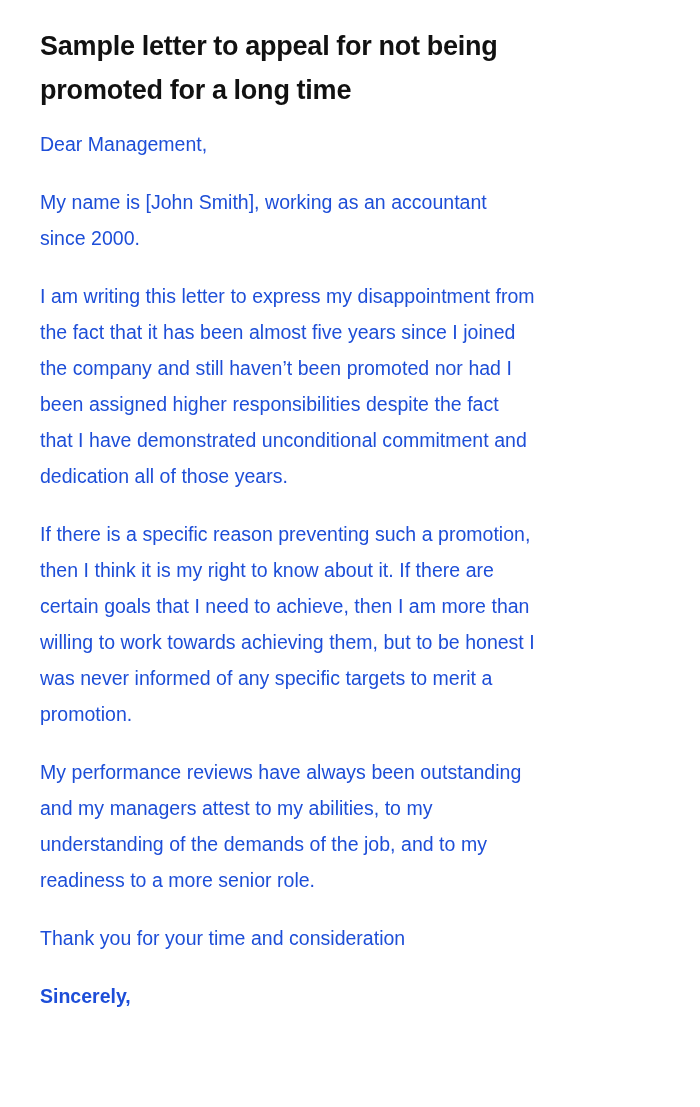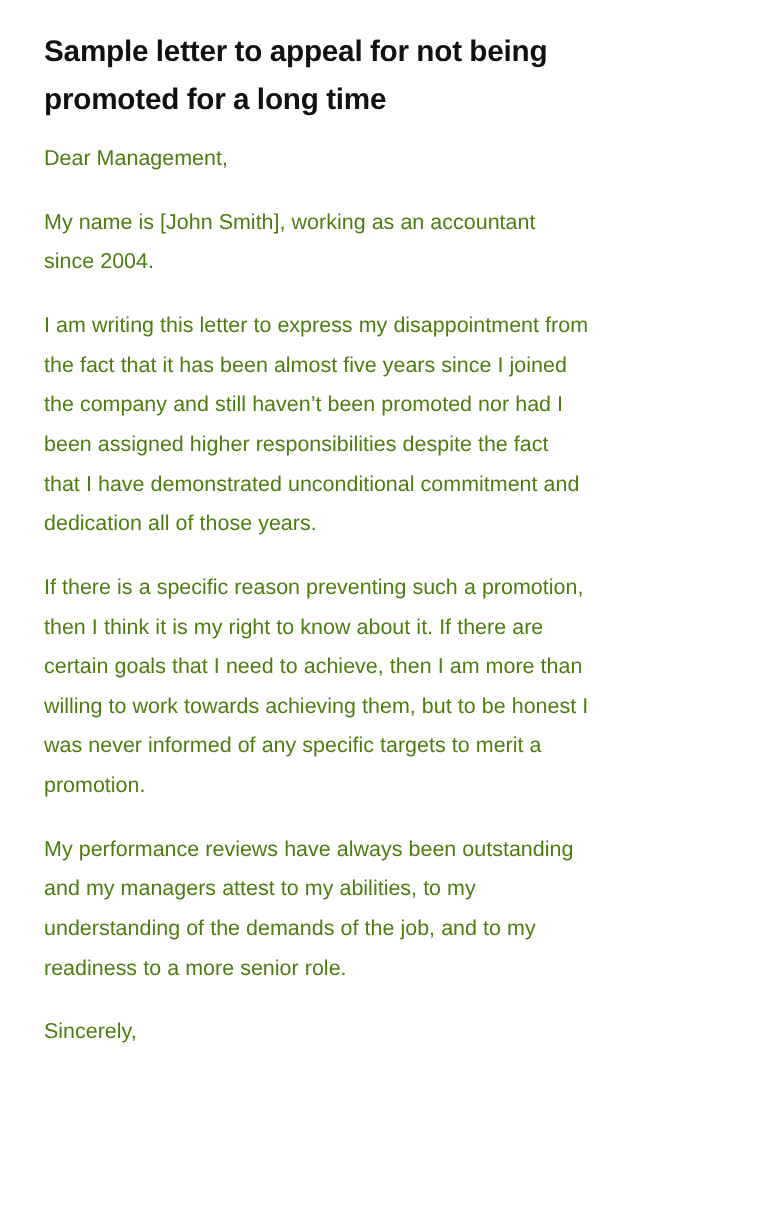--- a/index.html
+++ b/index.html
@@ -34,47 +34,49 @@
     word-spacing: -0.5px;
   }
   .letter-body {
     padding-top: 14px;
   }
   .para {
     margin: 0 0 22px 0;
     font-size: 19.5px;
     line-height: 36px;
     font-weight: 400;
-    color: #4d7c0f;
+    color: #1d4ed8;
     max-width: 600px;
     letter-spacing: 0.01px;
     word-spacing: 0.1px;
   }
   .para:last-child {
     margin-bottom: 0;
+    font-weight: bold;
   }
 </style>
 </head>
 <body>
 
 <div class="page">
 
   <h1 class="doc-title">Sample letter to appeal for not being promoted for a long time</h1>
 
   <div class="letter-body">
 
     <p class="para">Dear Management,</p>
 
-    <p class="para">My name is [John Smith], working as an accountant since 2004.</p>
+    <p class="para">My name is [John Smith], working as an accountant since 2000.</p>
 
     <p class="para">I am writing this letter to express my disappointment from the fact that it has been almost five years since I joined the company and still haven’t been promoted nor had I been assigned higher responsibilities despite the fact that I have demonstrated unconditional commitment and dedication all of those years.</p>
 
     <p class="para">If there is a specific reason preventing such a promotion, then I think it is my right to know about it. If there are certain goals that I need to achieve, then I am more than willing to work towards achieving them, but to be honest I was never informed of any specific targets to merit a promotion.</p>
 
     <p class="para">My performance reviews have always been outstanding and my managers attest to my abilities, to my understanding of the demands of the job, and to my readiness to a more senior role.</p>
 
 
+    <p class="para">Thank you for your time and consideration</p>
 
     <p class="para">Sincerely,</p>
 
   </div>
 
 </div>
 
 </body></html>

